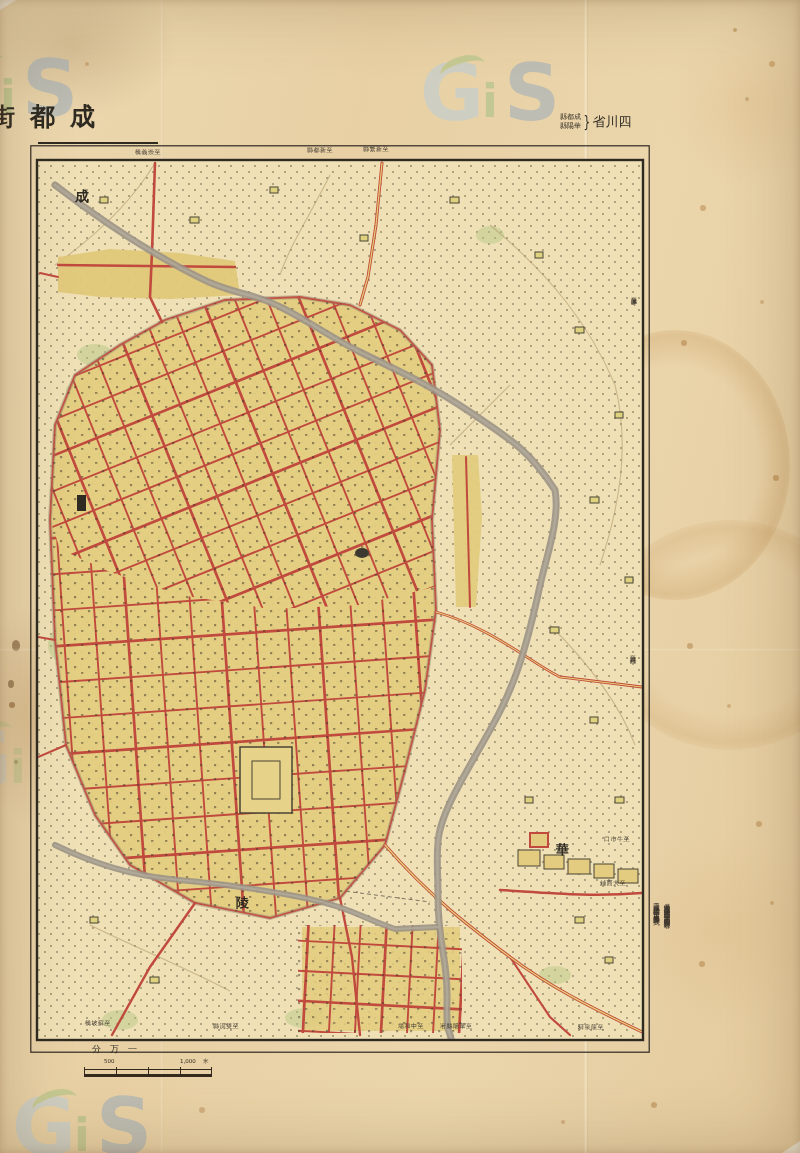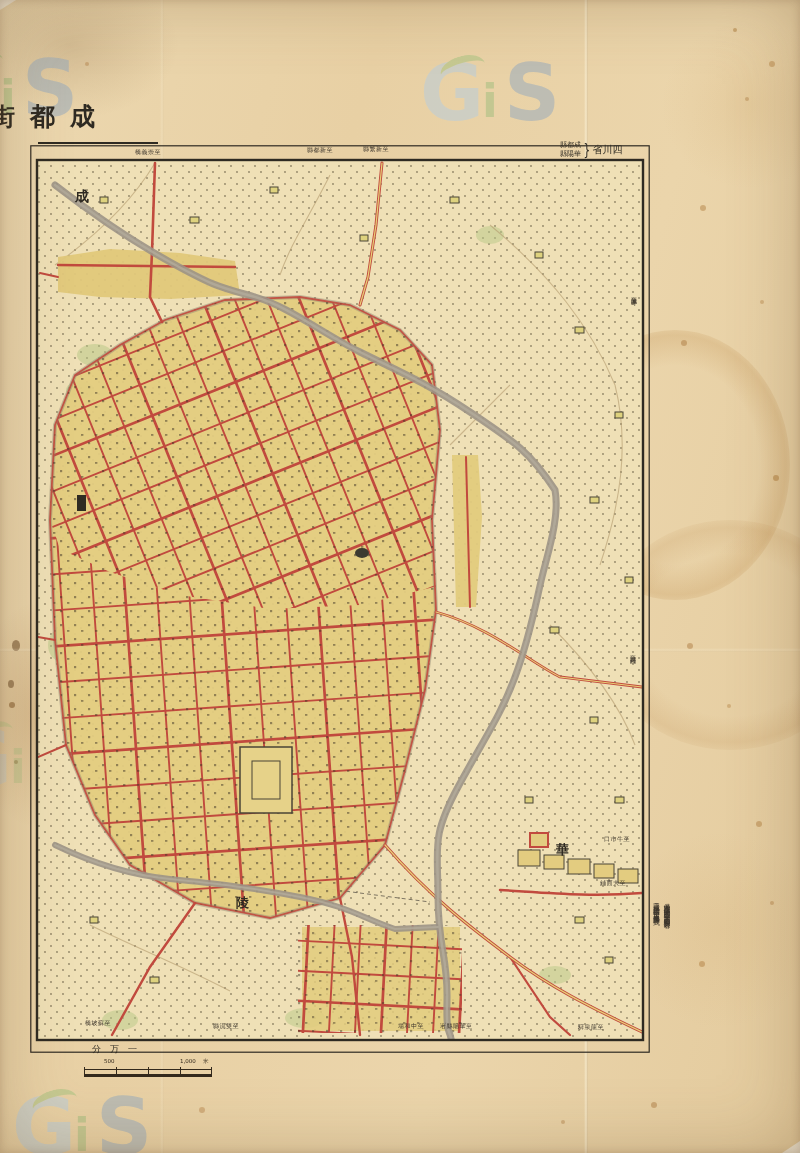--- a/index.html
+++ b/index.html
@@ -38,23 +38,23 @@
   
   .wm{position:absolute;width:160px;height:95px;opacity:.5;pointer-events:none;letter-spacing:-2px;}
   .wm .wg{position:absolute;left:0;top:-4px;font-size:78px;font-weight:bold;color:#b5cde0;}
   .wm .wi{position:absolute;left:62px;top:22px;font-size:46px;font-weight:bold;color:#9fbe7d;}
   .wm .ws{position:absolute;left:84px;top:-4px;font-size:78px;font-weight:bold;color:#93a9bf;}
   .wm .leaf{position:absolute;left:20px;top:4px;width:46px;height:20px;border-top:7px solid #a4c37f;border-radius:50%;transform:rotate(-16deg);}
   .wm.dim{opacity:.32;}
   
   .title{position:absolute;left:-10px;top:100px;font-family:"DejaVu Serif",serif;font-size:25px;font-weight:bold;letter-spacing:15px;color:#2e2a22;}
   .title-rule{position:absolute;left:38px;top:142px;width:120px;height:2px;background:#2e2a22;}
-  .county{position:absolute;left:560px;top:112px;display:flex;align-items:center;gap:1px;font-size:7px;line-height:1.35;color:#2e2a22;margin-top:28px;}
+  .county{position:absolute;left:560px;top:112px;display:flex;align-items:center;gap:1px;font-size:7px;line-height:1.35;color:#2e2a22;}
   .county .brace{font-size:15px;transform:scaleX(.7);}
-  .county .prov{font-size:10px;}
+  .county .prov{font-size:13px;}
   
   .lbl{position:absolute;font-size:6px;line-height:1;color:#3a332a;letter-spacing:.5px;white-space:nowrap;}
   .lbl.vert{writing-mode:vertical-rl;letter-spacing:1px;}
   .big-char{position:absolute;font-family:"DejaVu Serif",serif;font-weight:bold;color:#2f2a22;}
   .notes{position:absolute;left:652px;top:898px;height:120px;display:flex;flex-direction:row-reverse;gap:3px;}
   .notes div{writing-mode:vertical-rl;font-size:6.5px;line-height:1.15;letter-spacing:1px;color:#3a332a;}
   
   .scale-label{position:absolute;left:92px;top:1043px;font-size:9px;letter-spacing:9px;color:#2e2a22;}
   .scale-bar{position:absolute;left:84px;top:1069px;width:128px;height:4px;border-top:1px solid #33291c;border-bottom:3px solid #33291c;}
   .scale-bar .tick{position:absolute;top:-3px;width:1px;height:9px;background:#33291c;}

